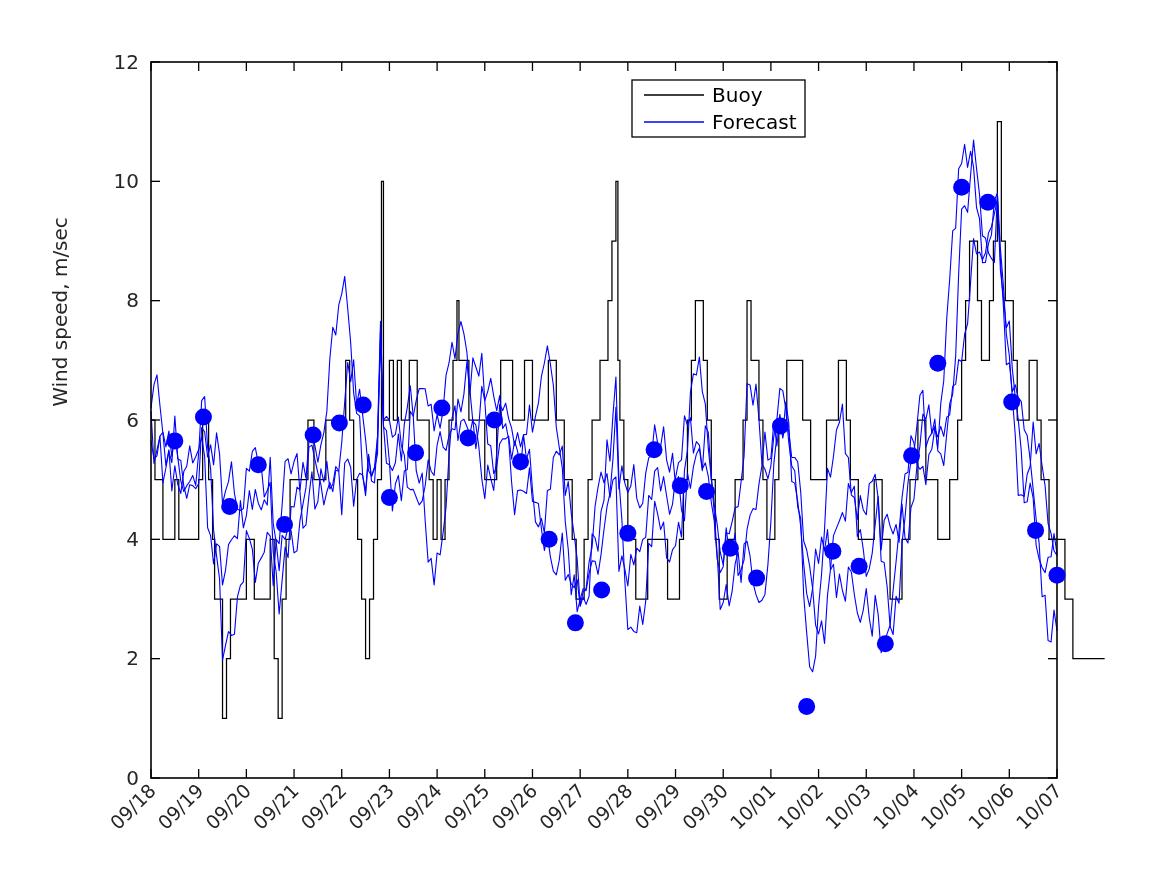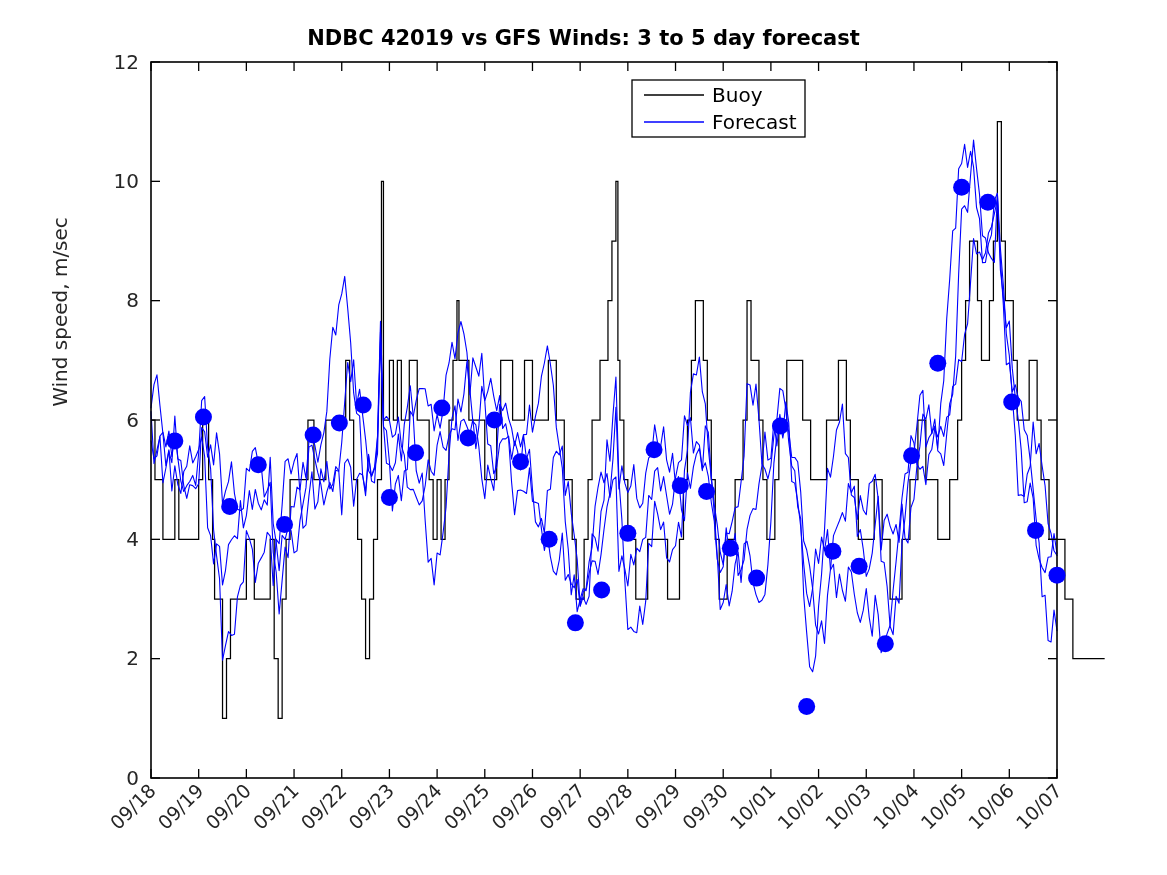--- a/index.html
+++ b/index.html
@@ -101,21 +101,20 @@
   .legend-sample-forecast {
     stroke: #0000ff;
     stroke-width: 1.5;
   }
 </style>
 </head>
 <body>
 
 <div id="figure">
 
-  <div id="chart-title">NDBC 42019 vs GFS Winds: 3 to 5 day forecast</div>
 
   <div id="ylabel">Wind speed, m/sec</div>
 
   <svg class="plot" id="plot-svg" width="1167" height="875">
     <g id="gridgroup"></g>
     <g id="datagroup">
         <path d="M151.00 420.00 L152.99 420.00 L152.99 420.00 L154.97 420.00 L154.97 479.67 L156.96 479.67 L156.96 479.67 L158.95 479.67 L158.95 479.67 L160.93 479.67 L160.93 479.67 L162.92 479.67 L162.92 539.33 L164.91 539.33 L164.91 539.33 L166.89 539.33 L166.89 539.33 L168.88 539.33 L168.88 539.33 L170.87 539.33 L170.87 539.33 L172.85 539.33 L172.85 539.33 L174.84 539.33 L174.84 479.67 L176.83 479.67 L176.83 479.67 L178.82 479.67 L178.82 539.33 L180.80 539.33 L180.80 539.33 L182.79 539.33 L182.79 539.33 L184.78 539.33 L184.78 539.33 L186.76 539.33 L186.76 539.33 L188.75 539.33 L188.75 539.33 L190.74 539.33 L190.74 539.33 L192.72 539.33 L192.72 539.33 L194.71 539.33 L194.71 539.33 L196.70 539.33 L196.70 539.33 L198.68 539.33 L198.68 479.67 L200.67 479.67 L200.67 479.67 L202.66 479.67 L202.66 420.00 L204.64 420.00 L204.64 420.00 L206.63 420.00 L206.63 420.00 L208.62 420.00 L208.62 479.67 L210.60 479.67 L210.60 479.67 L212.59 479.67 L212.59 539.33 L214.58 539.33 L214.58 599.00 L216.56 599.00 L216.56 599.00 L218.55 599.00 L218.55 599.00 L220.54 599.00 L220.54 599.00 L222.53 599.00 L222.53 718.33 L224.51 718.33 L224.51 718.33 L226.50 718.33 L226.50 658.67 L228.49 658.67 L228.49 658.67 L230.47 658.67 L230.47 599.00 L232.46 599.00 L232.46 599.00 L234.45 599.00 L234.45 599.00 L236.43 599.00 L236.43 599.00 L238.42 599.00 L238.42 599.00 L240.41 599.00 L240.41 599.00 L242.39 599.00 L242.39 599.00 L244.38 599.00 L244.38 599.00 L246.37 599.00 L246.37 539.33 L248.35 539.33 L248.35 539.33 L250.34 539.33 L250.34 539.33 L252.33 539.33 L252.33 539.33 L254.31 539.33 L254.31 599.00 L256.30 599.00 L256.30 599.00 L258.29 599.00 L258.29 599.00 L260.27 599.00 L260.27 599.00 L262.26 599.00 L262.26 599.00 L264.25 599.00 L264.25 599.00 L266.23 599.00 L266.23 599.00 L268.22 599.00 L268.22 599.00 L270.21 599.00 L270.21 539.33 L272.20 539.33 L272.20 539.33 L274.18 539.33 L274.18 658.67 L276.17 658.67 L276.17 658.67 L278.16 658.67 L278.16 718.33 L280.14 718.33 L280.14 718.33 L282.13 718.33 L282.13 599.00 L284.12 599.00 L284.12 599.00 L286.10 599.00 L286.10 539.33 L288.09 539.33 L288.09 539.33 L290.08 539.33 L290.08 479.67 L292.06 479.67 L292.06 479.67 L294.05 479.67 L294.05 479.67 L296.04 479.67 L296.04 479.67 L298.02 479.67 L298.02 479.67 L300.01 479.67 L300.01 479.67 L302.00 479.67 L302.00 479.67 L303.98 479.67 L303.98 479.67 L305.97 479.67 L305.97 479.67 L307.96 479.67 L307.96 420.00 L309.94 420.00 L309.94 420.00 L311.93 420.00 L311.93 420.00 L313.92 420.00 L313.92 479.67 L315.91 479.67 L315.91 479.67 L317.89 479.67 L317.89 479.67 L319.88 479.67 L319.88 479.67 L321.87 479.67 L321.87 479.67 L323.85 479.67 L323.85 479.67 L325.84 479.67 L325.84 420.00 L327.83 420.00 L327.83 420.00 L329.81 420.00 L329.81 420.00 L331.80 420.00 L331.80 420.00 L333.79 420.00 L333.79 420.00 L335.77 420.00 L335.77 420.00 L337.76 420.00 L337.76 420.00 L339.75 420.00 L339.75 420.00 L341.73 420.00 L341.73 420.00 L343.72 420.00 L343.72 420.00 L345.71 420.00 L345.71 360.33 L347.69 360.33 L347.69 360.33 L349.68 360.33 L349.68 420.00 L351.67 420.00 L351.67 420.00 L353.65 420.00 L353.65 479.67 L355.64 479.67 L355.64 479.67 L357.63 479.67 L357.63 539.33 L359.62 539.33 L359.62 539.33 L361.60 539.33 L361.60 599.00 L363.59 599.00 L363.59 599.00 L365.58 599.00 L365.58 658.67 L367.56 658.67 L367.56 658.67 L369.55 658.67 L369.55 599.00 L371.54 599.00 L371.54 599.00 L373.52 599.00 L373.52 539.33 L375.51 539.33 L375.51 539.33 L377.50 539.33 L377.50 479.67 L379.48 479.67 L379.48 479.67 L381.47 479.67 L381.47 181.33 L383.46 181.33 L383.46 420.00 L385.44 420.00 L385.44 420.00 L387.43 420.00 L387.43 420.00 L389.42 420.00 L389.42 360.33 L391.40 360.33 L391.40 360.33 L393.39 360.33 L393.39 420.00 L395.38 420.00 L395.38 420.00 L397.36 420.00 L397.36 360.33 L399.35 360.33 L399.35 360.33 L401.34 360.33 L401.34 420.00 L403.32 420.00 L403.32 420.00 L405.31 420.00 L405.31 420.00 L407.30 420.00 L407.30 420.00 L409.29 420.00 L409.29 360.33 L411.27 360.33 L411.27 360.33 L413.26 360.33 L413.26 360.33 L415.25 360.33 L415.25 360.33 L417.23 360.33 L417.23 420.00 L419.22 420.00 L419.22 420.00 L421.21 420.00 L421.21 420.00 L423.19 420.00 L423.19 420.00 L425.18 420.00 L425.18 420.00 L427.17 420.00 L427.17 420.00 L429.15 420.00 L429.15 479.67 L431.14 479.67 L431.14 479.67 L433.13 479.67 L433.13 539.33 L435.11 539.33 L435.11 539.33 L437.10 539.33 L437.10 479.67 L439.09 479.67 L439.09 479.67 L441.07 479.67 L441.07 539.33 L443.06 539.33 L443.06 539.33 L445.05 539.33 L445.05 479.67 L447.03 479.67 L447.03 479.67 L449.02 479.67 L449.02 420.00 L451.01 420.00 L451.01 420.00 L453.00 420.00 L453.00 360.33 L454.98 360.33 L454.98 360.33 L456.97 360.33 L456.97 300.67 L458.96 300.67 L458.96 360.33 L460.94 360.33 L460.94 360.33 L462.93 360.33 L462.93 360.33 L464.92 360.33 L464.92 360.33 L466.90 360.33 L466.90 360.33 L468.89 360.33 L468.89 420.00 L470.88 420.00 L470.88 420.00 L472.86 420.00 L472.86 420.00 L474.85 420.00 L474.85 420.00 L476.84 420.00 L476.84 420.00 L478.82 420.00 L478.82 420.00 L480.81 420.00 L480.81 420.00 L482.80 420.00 L482.80 420.00 L484.78 420.00 L484.78 479.67 L486.77 479.67 L486.77 479.67 L488.76 479.67 L488.76 479.67 L490.74 479.67 L490.74 479.67 L492.73 479.67 L492.73 479.67 L494.72 479.67 L494.72 479.67 L496.70 479.67 L496.70 420.00 L498.69 420.00 L498.69 420.00 L500.68 420.00 L500.68 360.33 L502.67 360.33 L502.67 360.33 L504.65 360.33 L504.65 360.33 L506.64 360.33 L506.64 360.33 L508.63 360.33 L508.63 360.33 L510.61 360.33 L510.61 360.33 L512.60 360.33 L512.60 420.00 L514.59 420.00 L514.59 420.00 L516.57 420.00 L516.57 420.00 L518.56 420.00 L518.56 420.00 L520.55 420.00 L520.55 420.00 L522.53 420.00 L522.53 420.00 L524.52 420.00 L524.52 360.33 L526.51 360.33 L526.51 360.33 L528.49 360.33 L528.49 360.33 L530.48 360.33 L530.48 360.33 L532.47 360.33 L532.47 420.00 L534.45 420.00 L534.45 420.00 L536.44 420.00 L536.44 420.00 L538.43 420.00 L538.43 420.00 L540.41 420.00 L540.41 420.00 L542.40 420.00 L542.40 420.00 L544.39 420.00 L544.39 420.00 L546.38 420.00 L546.38 420.00 L548.36 420.00 L548.36 360.33 L550.35 360.33 L550.35 360.33 L552.34 360.33 L552.34 360.33 L554.32 360.33 L554.32 360.33 L556.31 360.33 L556.31 420.00 L558.30 420.00 L558.30 420.00 L560.28 420.00 L560.28 420.00 L562.27 420.00 L562.27 420.00 L564.26 420.00 L564.26 479.67 L566.24 479.67 L566.24 479.67 L568.23 479.67 L568.23 479.67 L570.22 479.67 L570.22 479.67 L572.20 479.67 L572.20 539.33 L574.19 539.33 L574.19 539.33 L576.18 539.33 L576.18 599.00 L578.16 599.00 L578.16 599.00 L580.15 599.00 L580.15 599.00 L582.14 599.00 L582.14 599.00 L584.12 599.00 L584.12 539.33 L586.11 539.33 L586.11 539.33 L588.10 539.33 L588.10 479.67 L590.09 479.67 L590.09 479.67 L592.07 479.67 L592.07 420.00 L594.06 420.00 L594.06 420.00 L596.05 420.00 L596.05 420.00 L598.03 420.00 L598.03 420.00 L600.02 420.00 L600.02 360.33 L602.01 360.33 L602.01 360.33 L603.99 360.33 L603.99 360.33 L605.98 360.33 L605.98 360.33 L607.97 360.33 L607.97 300.67 L609.95 300.67 L609.95 300.67 L611.94 300.67 L611.94 241.00 L613.93 241.00 L613.93 241.00 L615.91 241.00 L615.91 181.33 L617.90 181.33 L617.90 360.33 L619.89 360.33 L619.89 420.00 L621.87 420.00 L621.87 420.00 L623.86 420.00 L623.86 479.67 L625.85 479.67 L625.85 479.67 L627.83 479.67 L627.83 539.33 L629.82 539.33 L629.82 539.33 L631.81 539.33 L631.81 539.33 L633.79 539.33 L633.79 539.33 L635.78 539.33 L635.78 599.00 L637.77 599.00 L637.77 599.00 L639.76 599.00 L639.76 599.00 L641.74 599.00 L641.74 599.00 L643.73 599.00 L643.73 599.00 L645.72 599.00 L645.72 599.00 L647.70 599.00 L647.70 539.33 L649.69 539.33 L649.69 539.33 L651.68 539.33 L651.68 539.33 L653.66 539.33 L653.66 539.33 L655.65 539.33 L655.65 539.33 L657.64 539.33 L657.64 539.33 L659.62 539.33 L659.62 539.33 L661.61 539.33 L661.61 539.33 L663.60 539.33 L663.60 539.33 L665.58 539.33 L665.58 539.33 L667.57 539.33 L667.57 599.00 L669.56 599.00 L669.56 599.00 L671.54 599.00 L671.54 599.00 L673.53 599.00 L673.53 599.00 L675.52 599.00 L675.52 599.00 L677.50 599.00 L677.50 599.00 L679.49 599.00 L679.49 539.33 L681.48 539.33 L681.48 539.33 L683.47 539.33 L683.47 479.67 L685.45 479.67 L685.45 479.67 L687.44 479.67 L687.44 420.00 L689.43 420.00 L689.43 420.00 L691.41 420.00 L691.41 360.33 L693.40 360.33 L693.40 360.33 L695.39 360.33 L695.39 300.67 L697.37 300.67 L697.37 300.67 L699.36 300.67 L699.36 300.67 L701.35 300.67 L701.35 300.67 L703.33 300.67 L703.33 360.33 L705.32 360.33 L705.32 360.33 L707.31 360.33 L707.31 420.00 L709.29 420.00 L709.29 420.00 L711.28 420.00 L711.28 479.67 L713.27 479.67 L713.27 479.67 L715.25 479.67 L715.25 539.33 L717.24 539.33 L717.24 539.33 L719.23 539.33 L719.23 599.00 L721.21 599.00 L721.21 599.00 L723.20 599.00 L723.20 599.00 L725.19 599.00 L725.19 599.00 L727.17 599.00 L727.17 539.33 L729.16 539.33 L729.16 539.33 L731.15 539.33 L731.15 539.33 L733.14 539.33 L733.14 539.33 L735.12 539.33 L735.12 479.67 L737.11 479.67 L737.11 479.67 L739.10 479.67 L739.10 479.67 L741.08 479.67 L741.08 479.67 L743.07 479.67 L743.07 420.00 L745.06 420.00 L745.06 420.00 L747.04 420.00 L747.04 300.67 L749.03 300.67 L749.03 300.67 L751.02 300.67 L751.02 360.33 L753.00 360.33 L753.00 360.33 L754.99 360.33 L754.99 360.33 L756.98 360.33 L756.98 360.33 L758.96 360.33 L758.96 420.00 L760.95 420.00 L760.95 420.00 L762.94 420.00 L762.94 479.67 L764.92 479.67 L764.92 479.67 L766.91 479.67 L766.91 539.33 L768.90 539.33 L768.90 539.33 L770.88 539.33 L770.88 539.33 L772.87 539.33 L772.87 539.33 L774.86 539.33 L774.86 479.67 L776.85 479.67 L776.85 479.67 L778.83 479.67 L778.83 420.00 L780.82 420.00 L780.82 420.00 L782.81 420.00 L782.81 420.00 L784.79 420.00 L784.79 420.00 L786.78 420.00 L786.78 360.33 L788.77 360.33 L788.77 360.33 L790.75 360.33 L790.75 360.33 L792.74 360.33 L792.74 360.33 L794.73 360.33 L794.73 360.33 L796.71 360.33 L796.71 360.33 L798.70 360.33 L798.70 360.33 L800.69 360.33 L800.69 360.33 L802.67 360.33 L802.67 420.00 L804.66 420.00 L804.66 420.00 L806.65 420.00 L806.65 420.00 L808.63 420.00 L808.63 420.00 L810.62 420.00 L810.62 479.67 L812.61 479.67 L812.61 479.67 L814.59 479.67 L814.59 479.67 L816.58 479.67 L816.58 479.67 L818.57 479.67 L818.57 479.67 L820.56 479.67 L820.56 479.67 L822.54 479.67 L822.54 479.67 L824.53 479.67 L824.53 479.67 L826.52 479.67 L826.52 420.00 L828.50 420.00 L828.50 420.00 L830.49 420.00 L830.49 420.00 L832.48 420.00 L832.48 420.00 L834.46 420.00 L834.46 420.00 L836.45 420.00 L836.45 420.00 L838.44 420.00 L838.44 360.33 L840.42 360.33 L840.42 360.33 L842.41 360.33 L842.41 360.33 L844.40 360.33 L844.40 360.33 L846.38 360.33 L846.38 420.00 L848.37 420.00 L848.37 420.00 L850.36 420.00 L850.36 479.67 L852.34 479.67 L852.34 479.67 L854.33 479.67 L854.33 479.67 L856.32 479.67 L856.32 479.67 L858.30 479.67 L858.30 539.33 L860.29 539.33 L860.29 539.33 L862.28 539.33 L862.28 539.33 L864.26 539.33 L864.26 539.33 L866.25 539.33 L866.25 539.33 L868.24 539.33 L868.24 539.33 L870.23 539.33 L870.23 539.33 L872.21 539.33 L872.21 539.33 L874.20 539.33 L874.20 479.67 L876.19 479.67 L876.19 479.67 L878.17 479.67 L878.17 479.67 L880.16 479.67 L880.16 479.67 L882.15 479.67 L882.15 539.33 L884.13 539.33 L884.13 539.33 L886.12 539.33 L886.12 539.33 L888.11 539.33 L888.11 539.33 L890.09 539.33 L890.09 599.00 L892.08 599.00 L892.08 599.00 L894.07 599.00 L894.07 599.00 L896.05 599.00 L896.05 599.00 L898.04 599.00 L898.04 599.00 L900.03 599.00 L900.03 599.00 L902.01 599.00 L902.01 539.33 L904.00 539.33 L904.00 539.33 L905.99 539.33 L905.99 539.33 L907.97 539.33 L907.97 539.33 L909.96 539.33 L909.96 479.67 L911.95 479.67 L911.95 479.67 L913.94 479.67 L913.94 479.67 L915.92 479.67 L915.92 479.67 L917.91 479.67 L917.91 420.00 L919.90 420.00 L919.90 420.00 L921.88 420.00 L921.88 420.00 L923.87 420.00 L923.87 420.00 L925.86 420.00 L925.86 479.67 L927.84 479.67 L927.84 479.67 L929.83 479.67 L929.83 479.67 L931.82 479.67 L931.82 479.67 L933.80 479.67 L933.80 479.67 L935.79 479.67 L935.79 479.67 L937.78 479.67 L937.78 539.33 L939.76 539.33 L939.76 539.33 L941.75 539.33 L941.75 539.33 L943.74 539.33 L943.74 539.33 L945.72 539.33 L945.72 539.33 L947.71 539.33 L947.71 539.33 L949.70 539.33 L949.70 479.67 L951.68 479.67 L951.68 479.67 L953.67 479.67 L953.67 479.67 L955.66 479.67 L955.66 479.67 L957.64 479.67 L957.64 420.00 L959.63 420.00 L959.63 420.00 L961.62 420.00 L961.62 360.33 L963.61 360.33 L963.61 360.33 L965.59 360.33 L965.59 300.67 L967.58 300.67 L967.58 300.67 L969.57 300.67 L969.57 241.00 L971.55 241.00 L971.55 241.00 L973.54 241.00 L973.54 241.00 L975.53 241.00 L975.53 241.00 L977.51 241.00 L977.51 300.67 L979.50 300.67 L979.50 300.67 L981.49 300.67 L981.49 360.33 L983.47 360.33 L983.47 360.33 L985.46 360.33 L985.46 360.33 L987.45 360.33 L987.45 360.33 L989.43 360.33 L989.43 300.67 L991.42 300.67 L991.42 300.67 L993.41 300.67 L993.41 241.00 L995.39 241.00 L995.39 241.00 L997.38 241.00 L997.38 121.67 L999.37 121.67 L999.37 121.67 L1001.35 121.67 L1001.35 241.00 L1003.34 241.00 L1003.34 241.00 L1005.33 241.00 L1005.33 300.67 L1007.32 300.67 L1007.32 300.67 L1009.30 300.67 L1009.30 300.67 L1011.29 300.67 L1011.29 300.67 L1013.28 300.67 L1013.28 360.33 L1015.26 360.33 L1015.26 360.33 L1017.25 360.33 L1017.25 420.00 L1019.24 420.00 L1019.24 420.00 L1021.22 420.00 L1021.22 420.00 L1023.21 420.00 L1023.21 420.00 L1025.20 420.00 L1025.20 420.00 L1027.18 420.00 L1027.18 420.00 L1029.17 420.00 L1029.17 360.33 L1031.16 360.33 L1031.16 360.33 L1033.14 360.33 L1033.14 360.33 L1035.13 360.33 L1035.13 360.33 L1037.12 360.33 L1037.12 420.00 L1039.10 420.00 L1039.10 420.00 L1041.09 420.00 L1041.09 479.67 L1043.08 479.67 L1043.08 479.67 L1045.06 479.67 L1045.06 479.67 L1047.05 479.67 L1047.05 479.67 L1049.04 479.67 L1049.04 539.33 L1051.03 539.33 L1051.03 539.33 L1053.01 539.33 L1053.01 539.33 L1055.00 539.33 L1055.00 539.33 L1056.99 539.33 L1056.99 539.33 L1058.97 539.33 L1058.97 539.33 L1060.96 539.33 L1060.96 539.33 L1062.95 539.33 L1062.95 539.33 L1064.93 539.33 L1064.93 599.00 L1066.92 599.00 L1066.92 599.00 L1068.91 599.00 L1068.91 599.00 L1070.89 599.00 L1070.89 599.00 L1072.88 599.00 L1072.88 658.67 L1074.87 658.67 L1074.87 658.67 L1076.85 658.67 L1076.85 658.67 L1078.84 658.67 L1078.84 658.67 L1080.83 658.67 L1080.83 658.67 L1082.81 658.67 L1082.81 658.67 L1084.80 658.67 L1084.80 658.67 L1086.79 658.67 L1086.79 658.67 L1088.77 658.67 L1088.77 658.67 L1090.76 658.67 L1090.76 658.67 L1092.75 658.67 L1092.75 658.67 L1094.73 658.67 L1094.73 658.67 L1096.72 658.67 L1096.72 658.67 L1098.71 658.67 L1098.71 658.67 L1100.70 658.67 L1100.70 658.67 L1102.68 658.67 L1102.68 658.67 L1104.67 658.67" class="buoy-line"></path>
         <path d="M151.00 440.91 L153.98 458.76 L156.96 455.81 L159.94 436.12 L162.92 432.23 L165.90 446.93 L168.88 431.01 L171.86 456.65 L174.84 433.80 L177.82 457.83 L180.80 481.03 L183.78 491.56 L186.76 485.67 L189.74 481.55 L192.72 475.42 L195.70 485.42 L198.68 453.03 L201.66 400.66 L204.64 396.48 L207.63 447.75 L210.61 468.57 L213.59 529.79 L216.57 555.88 L219.55 578.79 L222.53 660.17 L225.51 645.30 L228.49 631.51 L231.47 635.45 L234.45 634.19 L237.43 596.98 L240.41 585.44 L243.39 581.83 L246.37 530.67 L249.35 538.34 L252.33 549.03 L255.31 582.33 L258.29 563.15 L261.27 557.88 L264.25 552.18 L267.23 532.25 L270.21 536.10 L273.19 585.59 L276.17 539.22 L279.15 543.59 L282.13 504.98 L285.11 461.30 L288.09 458.77 L291.07 473.95 L294.05 461.52 L297.03 453.53 L300.01 492.43 L302.99 528.23 L305.97 524.93 L308.95 495.67 L311.93 471.74 L314.91 509.08 L317.89 501.69 L320.88 468.78 L323.86 481.81 L326.84 461.41 L329.82 488.95 L332.80 484.36 L335.78 466.57 L338.76 470.70 L341.74 514.83 L344.72 463.01 L347.70 459.03 L350.68 467.23 L353.66 506.27 L356.64 479.37 L359.62 473.30 L362.60 474.95 L365.58 495.69 L368.56 455.48 L371.54 476.51 L374.52 468.76 L377.50 453.82 L380.48 332.00 L383.46 425.14 L386.44 463.26 L389.42 464.65 L392.40 470.59 L395.38 462.76 L398.36 433.93 L401.34 461.01 L404.32 424.06 L407.30 407.36 L410.28 385.68 L413.26 416.54 L416.24 470.75 L419.22 483.12 L422.20 473.05 L425.18 520.69 L428.16 562.15 L431.14 558.39 L434.13 584.88 L437.11 552.98 L440.09 554.87 L443.07 532.91 L446.05 507.47 L449.03 454.53 L452.01 418.28 L454.99 405.89 L457.97 440.44 L460.95 421.11 L463.93 419.26 L466.91 426.45 L469.89 434.45 L472.87 419.22 L475.85 448.75 L478.83 426.43 L481.81 386.34 L484.79 400.58 L487.77 391.37 L490.75 378.37 L493.73 396.07 L496.71 410.55 L499.69 395.58 L502.67 428.40 L505.65 423.69 L508.63 439.23 L511.61 482.25 L514.59 514.70 L517.57 490.61 L520.55 489.99 L523.53 491.20 L526.51 493.53 L529.49 467.85 L532.47 501.57 L535.45 502.36 L538.43 503.60 L541.41 528.61 L544.39 550.55 L547.38 534.77 L550.36 556.59 L553.34 571.18 L556.32 574.85 L559.30 560.01 L562.28 533.01 L565.26 580.19 L568.24 574.50 L571.22 583.77 L574.20 587.70 L577.18 579.50 L580.16 606.39 L583.14 596.93 L586.12 604.40 L589.10 596.30 L592.08 533.85 L595.06 537.78 L598.04 551.24 L601.02 511.47 L604.00 500.19 L606.98 439.81 L609.96 461.23 L612.94 415.40 L615.92 376.94 L618.90 480.07 L621.88 519.66 L624.86 580.91 L627.84 629.55 L630.82 627.09 L633.80 631.41 L636.78 632.64 L639.76 606.01 L642.74 624.53 L645.72 601.17 L648.70 543.39 L651.68 546.61 L654.66 501.20 L657.64 513.82 L660.63 529.63 L663.61 522.04 L666.59 557.82 L669.57 561.94 L672.55 549.64 L675.53 545.76 L678.51 522.20 L681.49 537.02 L684.47 470.32 L687.45 450.34 L690.43 392.40 L693.41 373.79 L696.39 375.02 L699.37 357.13 L702.35 391.99 L705.33 403.96 L708.31 448.42 L711.29 478.20 L714.27 513.16 L717.25 555.45 L720.23 609.50 L723.21 602.49 L726.19 584.47 L729.17 605.84 L732.15 591.19 L735.13 563.87 L738.11 551.96 L741.09 582.52 L744.07 543.93 L747.05 541.27 L750.03 555.97 L753.01 582.71 L755.99 594.62 L758.97 602.55 L761.95 600.23 L764.93 594.41 L767.91 564.61 L770.89 521.60 L773.88 463.16 L776.86 435.87 L779.84 414.32 L782.82 433.95 L785.80 402.05 L788.78 422.60 L791.76 481.61 L794.74 483.13 L797.72 501.32 L800.70 526.77 L803.68 563.91 L806.66 593.42 L809.64 606.55 L812.62 588.29 L815.60 549.00 L818.58 563.46 L821.56 537.10 L824.54 550.64 L827.52 529.59 L830.50 569.90 L833.48 564.22 L836.46 597.57 L839.44 574.14 L842.42 590.50 L845.40 601.25 L848.38 566.96 L851.36 572.02 L854.34 594.47 L857.32 612.77 L860.30 622.42 L863.28 610.14 L866.26 588.47 L869.24 617.51 L872.22 636.16 L875.20 595.32 L878.18 614.59 L881.16 652.63 L884.14 642.95 L887.13 633.66 L890.11 625.28 L893.09 590.57 L896.07 561.70 L899.05 530.78 L902.03 497.70 L905.01 474.01 L907.99 472.35 L910.97 435.61 L913.95 443.07 L916.93 464.35 L919.91 469.26 L922.89 466.37 L925.87 484.71 L928.85 454.45 L931.83 449.16 L934.81 428.37 L937.79 436.95 L940.77 426.34 L943.75 436.40 L946.73 417.18 L949.71 414.91 L952.69 386.38 L955.67 384.11 L958.65 359.66 L961.63 361.49 L964.61 334.45 L967.59 323.76 L970.57 282.28 L973.55 238.63 L976.53 253.86 L979.51 252.04 L982.49 259.69 L985.47 252.92 L988.45 233.06 L991.43 226.91 L994.41 213.73 L997.39 199.39 L1000.38 258.88 L1003.36 305.31 L1006.34 364.79 L1009.32 362.70 L1012.30 391.76 L1015.28 384.78 L1018.26 397.68 L1021.24 401.38 L1024.22 429.75 L1027.20 435.39 L1030.18 459.84 L1033.16 489.33 L1036.14 519.09 L1039.12 542.86 L1042.10 596.78 L1045.08 595.32 L1048.06 640.53 L1051.04 641.94 L1054.02 610.15 L1057.00 630.74" class="forecast-line"></path>
         <path d="M151.00 407.93 L153.98 384.57 L156.96 374.81 L159.94 405.50 L162.92 433.45 L165.90 465.70 L168.88 449.90 L171.86 491.04 L174.84 465.90 L177.82 484.51 L180.80 493.37 L183.78 471.59 L186.76 466.29 L189.74 445.85 L192.72 462.92 L195.70 456.67 L198.68 449.45 L201.66 436.77 L204.64 456.54 L207.63 527.73 L210.61 535.58 L213.59 563.84 L216.57 543.89 L219.55 546.37 L222.53 584.95 L225.51 570.30 L228.49 544.66 L231.47 539.78 L234.45 535.74 L237.43 538.68 L240.41 500.55 L243.39 527.90 L246.37 515.61 L249.35 490.47 L252.33 509.41 L255.31 489.45 L258.29 503.17 L261.27 509.89 L264.25 499.83 L267.23 505.10 L270.21 457.37 L273.19 523.50 L276.17 542.08 L279.15 570.66 L282.13 535.30 L285.11 539.33 L288.09 527.55 L291.07 530.52 L294.05 552.85 L297.03 550.82 L300.01 520.34 L302.99 504.17 L305.97 487.64 L308.95 447.17 L311.93 445.11 L314.91 459.66 L317.89 472.97 L320.88 484.40 L323.86 504.98 L326.84 491.77 L329.82 482.39 L332.80 491.55 L335.78 470.29 L338.76 471.17 L341.74 442.44 L344.72 401.97 L347.70 362.43 L350.68 381.66 L353.66 359.86 L356.64 404.54 L359.62 389.22 L362.60 414.67 L365.58 439.32 L368.56 470.68 L371.54 475.81 L374.52 467.01 L377.50 436.97 L380.48 321.25 L383.46 420.05 L386.44 416.46 L389.42 420.30 L392.40 437.12 L395.38 434.30 L398.36 416.94 L401.34 445.66 L404.32 455.17 L407.30 487.19 L410.28 489.63 L413.26 489.39 L416.24 497.19 L419.22 504.91 L422.20 500.81 L425.18 485.74 L428.16 459.75 L431.14 471.22 L434.13 475.39 L437.11 445.02 L440.09 431.64 L443.07 447.02 L446.05 450.38 L449.03 435.41 L452.01 428.67 L454.99 429.81 L457.97 399.09 L460.95 411.94 L463.93 393.87 L466.91 361.60 L469.89 394.64 L472.87 357.89 L475.85 367.00 L478.83 376.15 L481.81 353.21 L484.79 401.08 L487.77 444.06 L490.75 445.79 L493.73 473.78 L496.71 466.72 L499.69 443.67 L502.67 438.83 L505.65 438.89 L508.63 436.16 L511.61 459.23 L514.59 440.98 L517.57 451.05 L520.55 469.99 L523.53 435.04 L526.51 458.96 L529.49 449.34 L532.47 489.48 L535.45 521.85 L538.43 526.89 L541.41 518.40 L544.39 532.77 L547.38 490.59 L550.36 489.30 L553.34 457.44 L556.32 451.21 L559.30 454.82 L562.28 446.08 L565.26 495.36 L568.24 481.58 L571.22 513.07 L574.20 534.95 L577.18 559.07 L580.16 605.11 L583.14 592.06 L586.12 588.46 L589.10 561.93 L592.08 547.25 L595.06 506.42 L598.04 487.27 L601.02 472.05 L604.00 482.77 L606.98 473.57 L609.96 497.36 L612.94 479.79 L615.92 476.97 L618.90 571.35 L621.88 555.87 L624.86 569.13 L627.84 586.00 L630.82 554.28 L633.80 564.85 L636.78 548.14 L639.76 551.56 L642.74 539.49 L645.72 537.36 L648.70 495.43 L651.68 499.52 L654.66 471.16 L657.64 467.56 L660.63 491.02 L663.61 476.66 L666.59 495.76 L669.57 514.24 L672.55 504.06 L675.53 477.57 L678.51 462.57 L681.49 459.87 L684.47 415.72 L687.45 425.45 L690.43 417.68 L693.41 453.03 L696.39 441.63 L699.37 445.03 L702.35 469.06 L705.33 462.77 L708.31 476.44 L711.29 502.30 L714.27 521.25 L717.25 559.19 L720.23 572.46 L723.21 566.75 L726.19 527.89 L729.17 552.85 L732.15 551.26 L735.13 533.29 L738.11 575.46 L741.09 569.66 L744.07 559.89 L747.05 529.44 L750.03 515.39 L753.01 508.60 L755.99 509.41 L758.97 483.87 L761.95 465.71 L764.93 432.02 L767.91 460.16 L770.89 458.19 L773.88 421.38 L776.86 445.99 L779.84 420.17 L782.82 438.05 L785.80 420.55 L788.78 431.72 L791.76 457.49 L794.74 457.43 L797.72 461.71 L800.70 491.83 L803.68 541.05 L806.66 549.77 L809.64 566.11 L812.62 588.31 L815.60 625.10 L818.58 634.00 L821.56 620.83 L824.54 643.55 L827.52 595.14 L830.50 569.29 L833.48 535.66 L836.46 528.16 L839.44 520.81 L842.42 512.56 L845.40 521.19 L848.38 483.53 L851.36 492.60 L854.34 486.17 L857.32 536.35 L860.30 529.59 L863.28 549.25 L866.26 576.34 L869.24 568.90 L872.22 553.11 L875.20 524.54 L878.18 496.29 L881.16 549.86 L884.14 520.59 L887.13 514.16 L890.11 526.12 L893.09 534.00 L896.07 524.46 L899.05 542.46 L902.03 503.95 L905.01 537.93 L907.99 542.92 L910.97 507.55 L913.95 499.32 L916.93 466.09 L919.91 446.15 L922.89 413.95 L925.87 419.35 L928.85 404.91 L931.83 433.72 L934.81 419.04 L937.79 450.89 L940.77 453.88 L943.75 465.56 L946.73 433.93 L949.71 403.69 L952.69 394.25 L955.67 356.10 L958.65 274.07 L961.63 209.13 L964.61 205.73 L967.59 212.37 L970.57 175.26 L973.55 140.09 L976.53 168.43 L979.51 194.38 L982.49 235.74 L985.47 237.99 L988.45 252.87 L991.43 258.41 L994.41 262.36 L997.39 193.58 L1000.38 269.83 L1003.36 297.16 L1006.34 327.79 L1009.32 321.02 L1012.30 368.39 L1015.28 397.30 L1018.26 419.65 L1021.24 450.38 L1024.22 502.74 L1027.20 501.65 L1030.18 483.06 L1033.16 498.03 L1036.14 545.31 L1039.12 559.03 L1042.10 567.46 L1045.08 572.63 L1048.06 557.32 L1051.04 556.81 L1054.02 533.50 L1057.00 553.83" class="forecast-line"></path>
         <path d="M151.00 411.60 L153.98 463.37 L156.96 449.89 L159.94 436.70 L162.92 482.78 L165.90 468.01 L168.88 451.08 L171.86 462.73 L174.84 416.11 L177.82 458.96 L180.80 460.44 L183.78 485.85 L186.76 498.34 L189.74 484.71 L192.72 485.62 L195.70 488.63 L198.68 483.78 L201.66 427.63 L204.64 431.71 L207.63 457.09 L210.61 444.88 L213.59 464.89 L216.57 432.80 L219.55 453.90 L222.53 503.75 L225.51 491.07 L228.49 481.69 L231.47 461.86 L234.45 493.51 L237.43 509.14 L240.41 510.45 L243.39 508.56 L246.37 468.28 L249.35 471.18 L252.33 451.46 L255.31 447.67 L258.29 463.13 L261.27 466.10 L264.25 497.07 L267.23 490.52 L270.21 482.23 L273.19 552.26 L276.17 572.01 L279.15 614.04 L282.13 580.33 L285.11 547.12 L288.09 557.61 L291.07 506.51 L294.05 507.06 L297.03 487.10 L300.01 489.97 L302.99 462.41 L305.97 478.04 L308.95 441.63 L311.93 433.64 L314.91 445.52 L317.89 462.24 L320.88 444.96 L323.86 432.56 L326.84 411.39 L329.82 359.03 L332.80 327.21 L335.78 334.99 L338.76 304.97 L341.74 293.95 L344.72 276.42 L347.70 308.24 L350.68 342.80 L353.66 392.91 L356.64 413.45 L359.62 415.94 L362.60 475.24 L365.58 491.36 L368.56 454.24 L371.54 480.94 L374.52 482.90 L377.50 437.54 L380.48 341.50 L383.46 426.87 L386.44 430.51 L389.42 461.73 L392.40 511.00 L395.38 483.99 L398.36 475.42 L401.34 500.67 L404.32 471.05 L407.30 469.42 L410.28 411.34 L413.26 416.26 L416.24 400.47 L419.22 388.51 L422.20 388.58 L425.18 388.81 L428.16 406.01 L431.14 404.28 L434.13 430.84 L437.11 414.51 L440.09 428.20 L443.07 410.33 L446.05 375.16 L449.03 362.97 L452.01 342.24 L454.99 358.57 L457.97 332.90 L460.95 321.51 L463.93 333.90 L466.91 352.28 L469.89 390.07 L472.87 421.49 L475.85 424.84 L478.83 446.80 L481.81 478.80 L484.79 498.72 L487.77 465.04 L490.75 478.44 L493.73 490.43 L496.71 452.72 L499.69 404.24 L502.67 410.56 L505.65 403.15 L508.63 418.59 L511.61 428.16 L514.59 445.67 L517.57 432.54 L520.55 446.86 L523.53 434.65 L526.51 434.49 L529.49 405.04 L532.47 432.13 L535.45 416.41 L538.43 403.16 L541.41 376.45 L544.39 363.00 L547.38 345.93 L550.36 363.96 L553.34 385.21 L556.32 427.41 L559.30 447.54 L562.28 467.83 L565.26 521.62 L568.24 549.27 L571.22 594.81 L574.20 574.76 L577.18 611.69 L580.16 599.29 L583.14 588.59 L586.12 590.78 L589.10 573.36 L592.08 560.91 L595.06 561.21 L598.04 574.44 L601.02 554.64 L604.00 529.45 L606.98 506.92 L609.96 493.34 L612.94 459.23 L615.92 407.30 L618.90 488.88 L621.88 465.73 L624.86 483.15 L627.84 492.57 L630.82 486.05 L633.80 464.56 L636.78 498.42 L639.76 507.83 L642.74 503.26 L645.72 473.09 L648.70 457.80 L651.68 455.08 L654.66 424.76 L657.64 443.18 L660.63 446.69 L663.61 426.74 L666.59 459.79 L669.57 472.12 L672.55 453.35 L675.53 485.07 L678.51 476.49 L681.49 509.75 L684.47 520.75 L687.45 472.81 L690.43 488.30 L693.41 466.95 L696.39 454.17 L699.37 448.30 L702.35 470.67 L705.33 425.88 L708.31 432.17 L711.29 476.23 L714.27 504.74 L717.25 524.87 L720.23 552.25 L723.21 564.71 L726.19 533.01 L729.17 533.75 L732.15 521.57 L735.13 507.69 L738.11 506.63 L741.09 481.80 L744.07 456.30 L747.05 383.64 L750.03 384.90 L753.01 405.22 L755.99 384.13 L758.97 419.43 L761.95 463.97 L764.93 468.99 L767.91 478.96 L770.89 465.81 L773.88 435.88 L776.86 419.68 L779.84 388.33 L782.82 390.58 L785.80 408.88 L788.78 442.50 L791.76 466.04 L794.74 470.79 L797.72 506.84 L800.70 518.72 L803.68 595.30 L806.66 632.34 L809.64 666.79 L812.62 671.82 L815.60 656.18 L818.58 606.26 L821.56 574.27 L824.54 529.39 L827.52 468.31 L830.50 477.16 L833.48 456.22 L836.46 429.97 L839.44 422.23 L842.42 403.99 L845.40 453.61 L848.38 457.54 L851.36 495.07 L854.34 497.50 L857.32 519.49 L860.30 495.66 L863.28 509.98 L866.26 514.73 L869.24 483.60 L872.22 481.23 L875.20 474.24 L878.18 498.86 L881.16 561.21 L884.14 562.51 L887.13 586.61 L890.11 626.29 L893.09 634.61 L896.07 596.31 L899.05 603.16 L902.03 542.68 L905.01 517.90 L907.99 482.57 L910.97 460.81 L913.95 453.08 L916.93 425.19 L919.91 395.29 L922.89 390.38 L925.87 447.08 L928.85 437.78 L931.83 433.12 L934.81 425.96 L937.79 448.17 L940.77 403.35 L943.75 380.75 L946.73 318.50 L949.71 278.95 L952.69 230.92 L955.67 228.02 L958.65 168.71 L961.63 163.47 L964.61 144.26 L967.59 167.39 L970.57 151.25 L973.55 166.88 L976.53 207.49 L979.51 218.59 L982.49 262.65 L985.47 262.38 L988.45 243.66 L991.43 234.91 L994.41 200.19 L997.39 193.31 L1000.38 248.01 L1003.36 285.48 L1006.34 334.04 L1009.32 355.54 L1012.30 396.86 L1015.28 435.17 L1018.26 495.40 L1021.24 494.81 L1024.22 496.47 L1027.20 474.23 L1030.18 466.21 L1033.16 421.98 L1036.14 453.82 L1039.12 443.47 L1042.10 465.74 L1045.08 485.78 L1048.06 523.48 L1051.04 533.36 L1054.02 550.79 L1057.00 555.53" class="forecast-line"></path>

